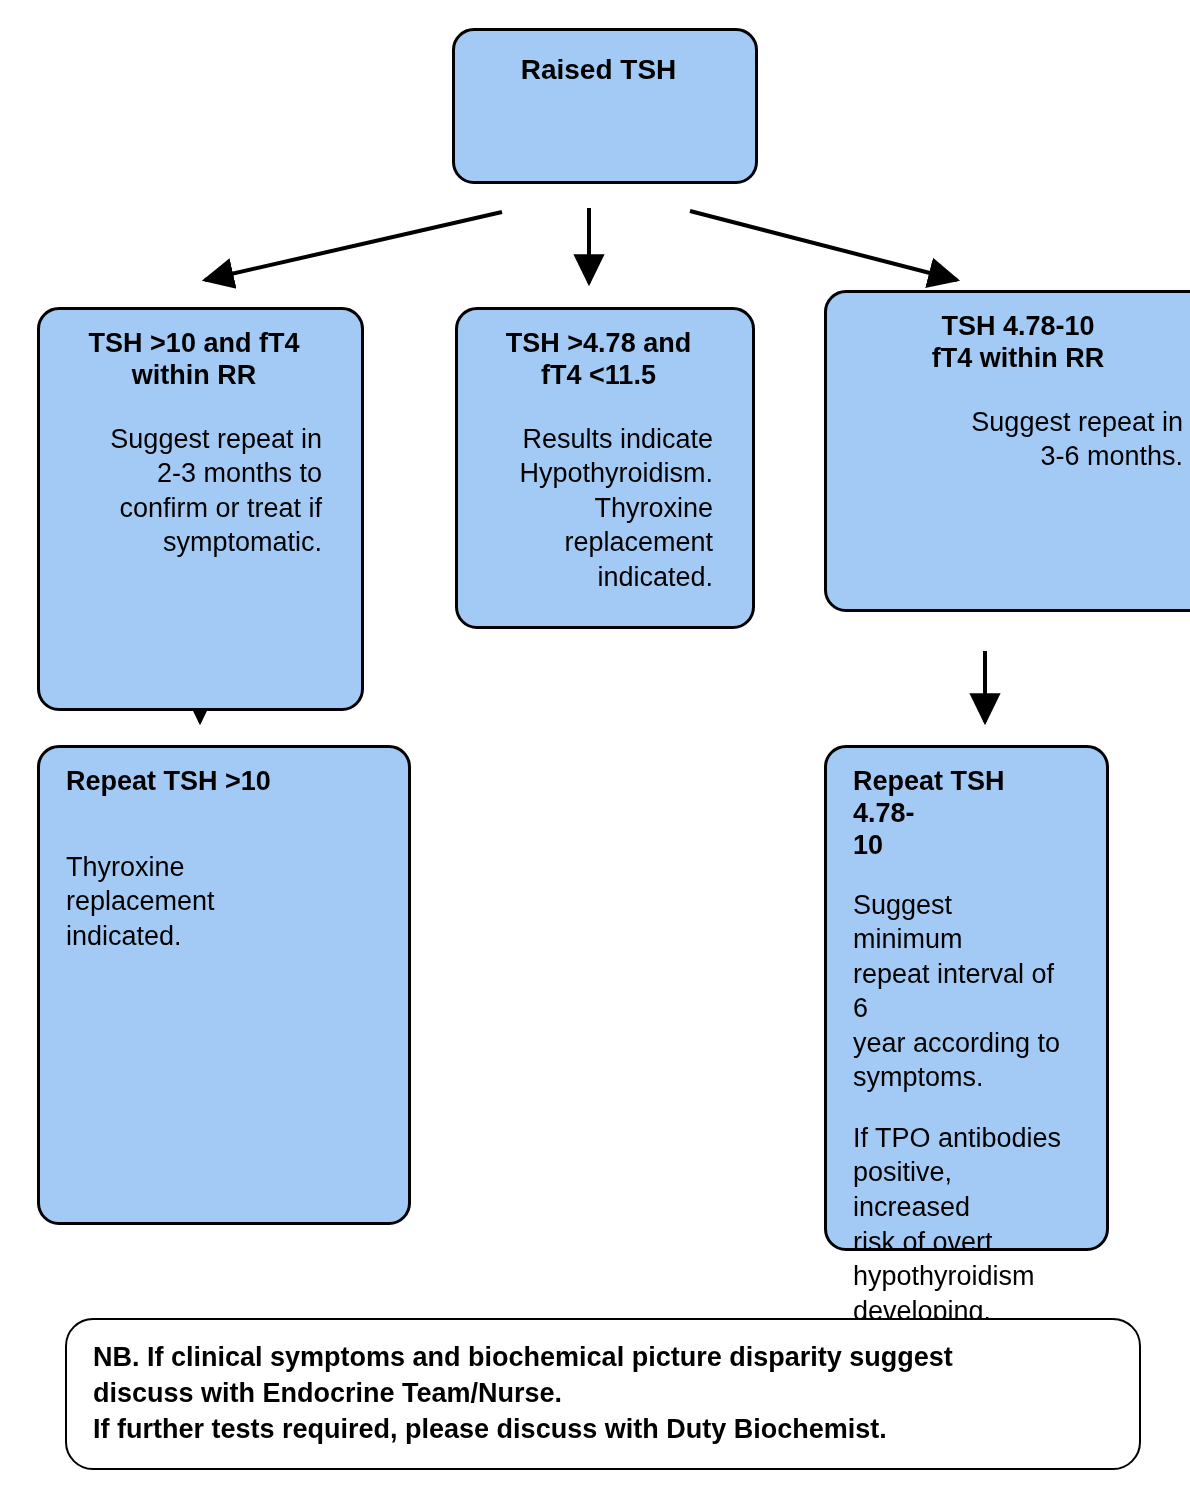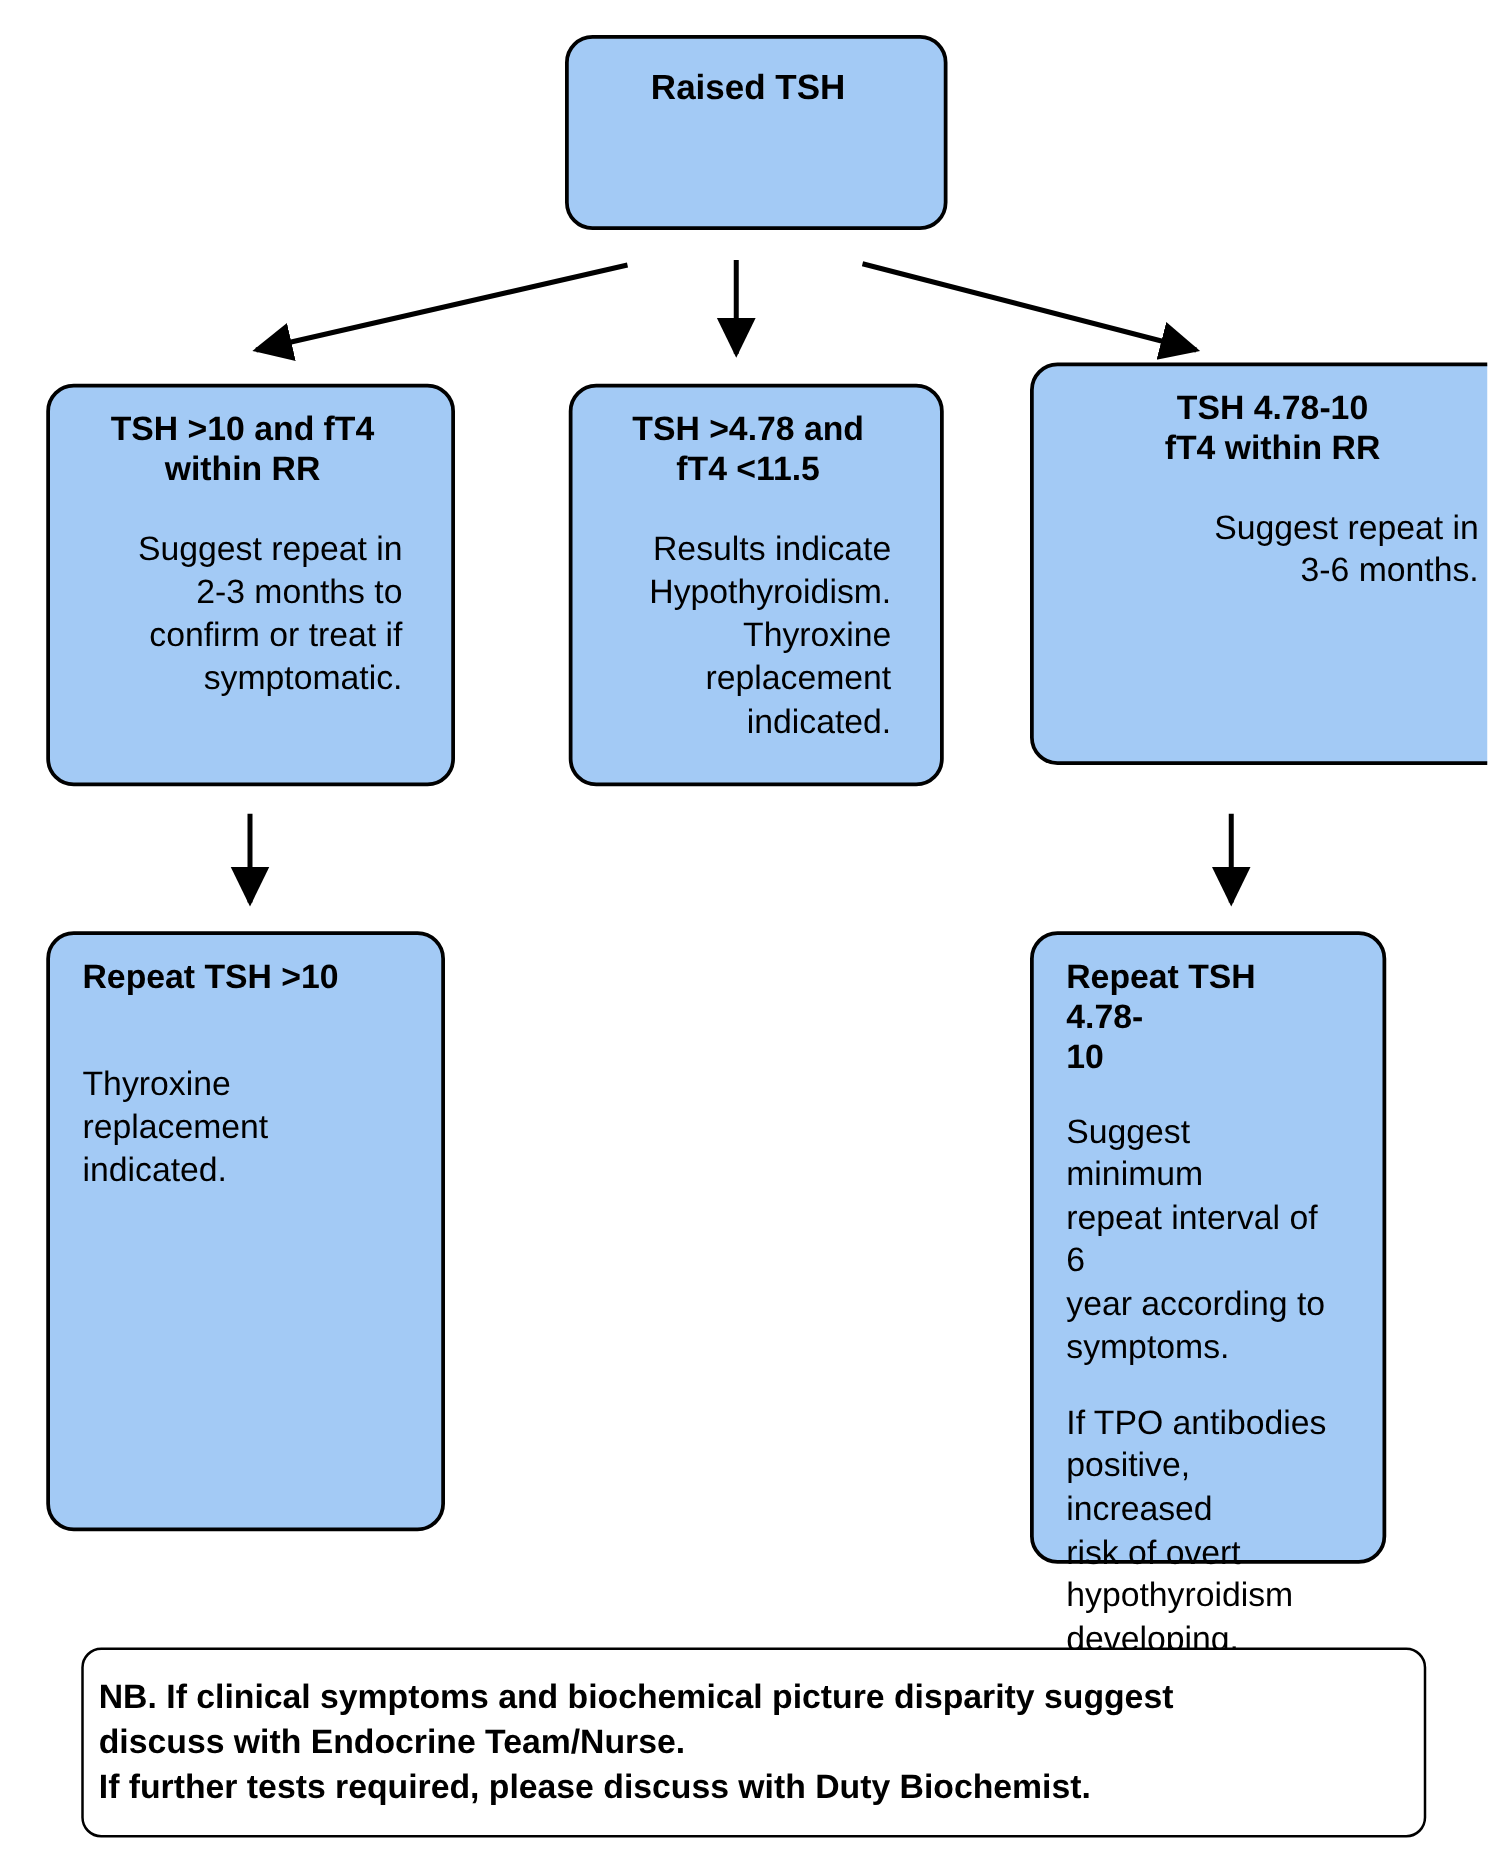--- a/index.html
+++ b/index.html
@@ -46,37 +46,37 @@
 
   
   #node-root {
     left: 452px; top: 28px; width: 306px; height: 156px;
     display: flex; align-items: flex-start; justify-content: center;
     padding-top: 22px;
   }
   #node-root .title { font-size: 28px; }
 
   
-  #node-tsh10      { left: 37px;  top: 307px; width: 327px; height: 322px; }
+  #node-tsh10      { left: 37px;  top: 307px; width: 327px; height: 404px; }
   #node-tsh478ft4  { left: 455px; top: 307px; width: 300px; height: 322px; }
   #node-tsh478_10  { left: 824px; top: 290px; width: 401px; height: 322px; }
 
   
-  #node-repeat10     { left: 37px;  top: 745px; width: 319px; height: 480px; }
+  #node-repeat10     { left: 37px;  top: 745px; width: 374px; height: 480px; }
   #node-repeat478_10 { left: 824px; top: 745px; width: 285px; height: 506px; }
 
   
   #note-box {
     position: absolute;
     left: 65px; top: 1318px; width: 1076px; height: 152px;
     box-sizing: border-box;
     background: #ffffff;
     border: 2px solid #000000;
-    border-radius: 16px;
-    padding: 20px 12px;
+    border-radius: 28px;
+    padding: 20px 26px;
   }
   #note-box .note-text {
     font-weight: bold;
     font-size: 27px;
     line-height: 1.33;
     color: #000000;
     margin: 0;
     white-space: pre-line;
   }
 

